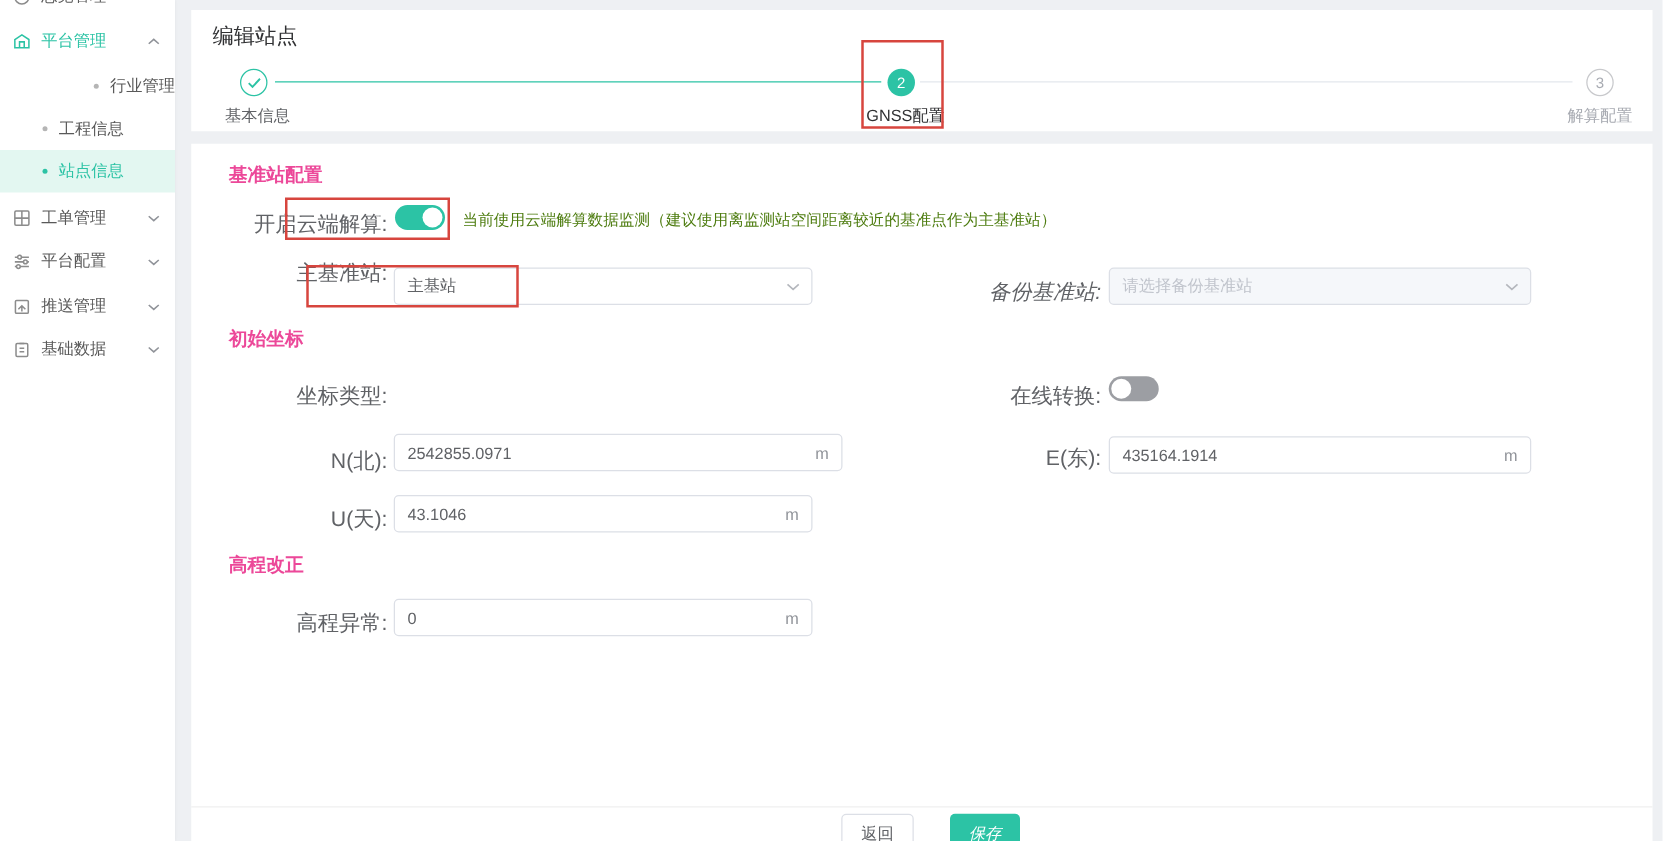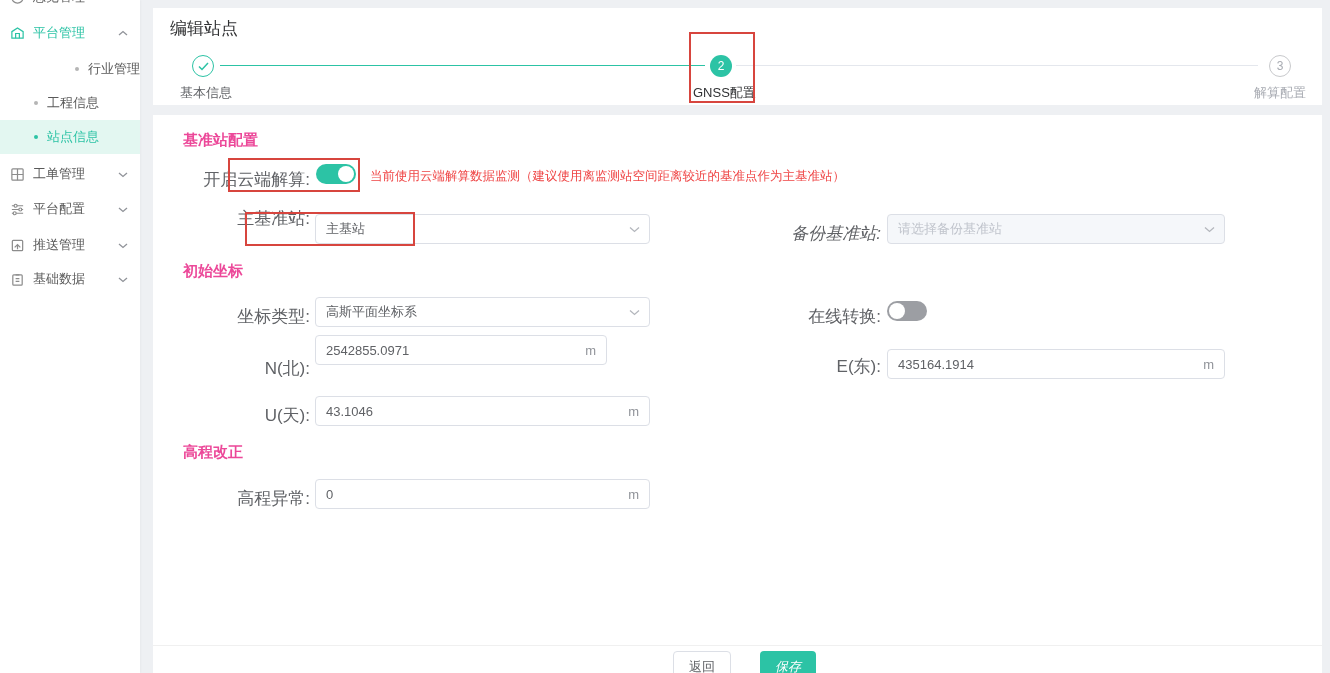--- a/index.html
+++ b/index.html
@@ -44,21 +44,21 @@
   .sel, .inp-wrap { position:absolute; height:30px; background:#fff;
     border:1px solid #dcdfe6; border-radius:4px; display:flex; align-items:center; }
   .sel { cursor:pointer; }
   .sel .sel-val { padding-left:10px; color:#606266; flex:1; }
   .sel .sel-val.ph { color:#c0c4cc; }
   .sel.disabled { background:#f5f7fa; cursor:not-allowed; }
   .sel .chev { margin-right:9px; flex:none; }
   .inp-wrap input { border:none; outline:none; flex:1; padding-left:10px; font-size:13px;
     color:#606266; background:transparent; font-family:inherit; min-width:0; }
   .inp-wrap .unit { margin-right:10px; color:#909399; font-size:13px; flex:none; }
-  .hint-red { position:absolute; font-size:12.5px; color:#ef4444; white-space:nowrap; }
+  .hint-red { position:absolute; font-size:12.5px; color:#4d7c0f; white-space:nowrap; }
   
   .toggle { position:absolute; width:40px; height:20px; border-radius:10px; cursor:pointer; }
   .toggle .knob { position:absolute; top:2px; width:16px; height:16px; border-radius:50%; background:#fff; }
   .toggle.on  { background:#2cc3a5; } .toggle.on .knob  { right:2px; }
   .toggle.off { background:#9c9ea3; } .toggle.off .knob { left:2px; }
   
   .footer-sep { position:absolute; left:0; top:530px; width:1169px; height:1px; background:#f0f0f0; }
   .btn { position:absolute; top:536px; height:32px; border-radius:4px; font-size:13px;
     display:flex; align-items:center; justify-content:center; cursor:pointer; padding:0 15px; }
   .btn.plain { border:1px solid #dcdfe6; background:#fff; color:#606266; }
@@ -199,34 +199,28 @@
   <div class="sel disabled" style="left:734px; top:99px; width:338px;">
     <span class="sel-val ph">请选择备份基准站</span>
     <svg class="chev" width="11" height="7" viewBox="0 0 11 7" fill="none" stroke="#b4b7bd" stroke-width="1.3">
         <polyline points="1,1.5 5.5,5.5 10,1.5"></polyline>
       </svg>
   </div>
 
   <div class="sec-title" style="top:147px;">初始坐标</div>
 
   <div class="f-label" style="right:1012px; top:190px;">坐标类型:</div>
-  <div class="sel" style="left:162px; top:182px; width:335px;">
-    <span class="sel-val">高斯平面坐标系</span>
-    <svg class="chev" width="11" height="7" viewBox="0 0 11 7" fill="none" stroke="#b4b7bd" stroke-width="1.3">
-        <polyline points="1,1.5 5.5,5.5 10,1.5"></polyline>
-      </svg>
-  </div>
 
   <div class="f-label" style="right:441px; top:190px;">在线转换:</div>
   <div class="toggle off" style="left:734px; top:186px;">
       <span class="knob"></span>
     </div>
 
   <div class="f-label" style="right:1012px; top:242px;">N(北):</div>
-  <div class="inp-wrap" style="left:162px; top:220px; width:292px;">
+  <div class="inp-wrap" style="left:162px; top:232px; width:359px;">
     <input value="2542855.0971" style="">
     <span class="unit">m</span>
   </div>
 
   <div class="f-label" style="right:441px; top:240px;">E(东):</div>
   <div class="inp-wrap" style="left:734px; top:234px; width:338px;">
     <input value="435164.1914" style="">
     <span class="unit">m</span>
   </div>
 

